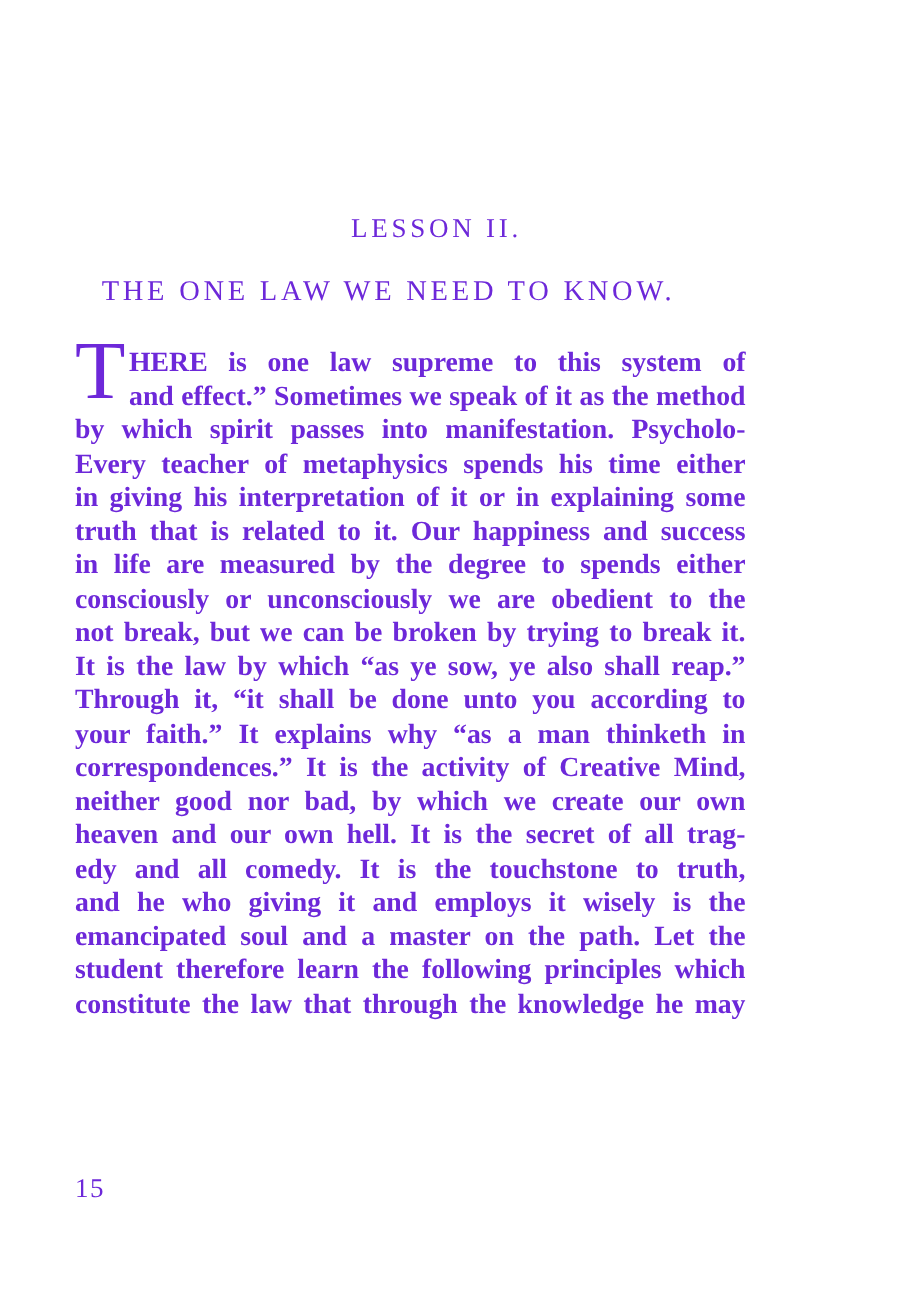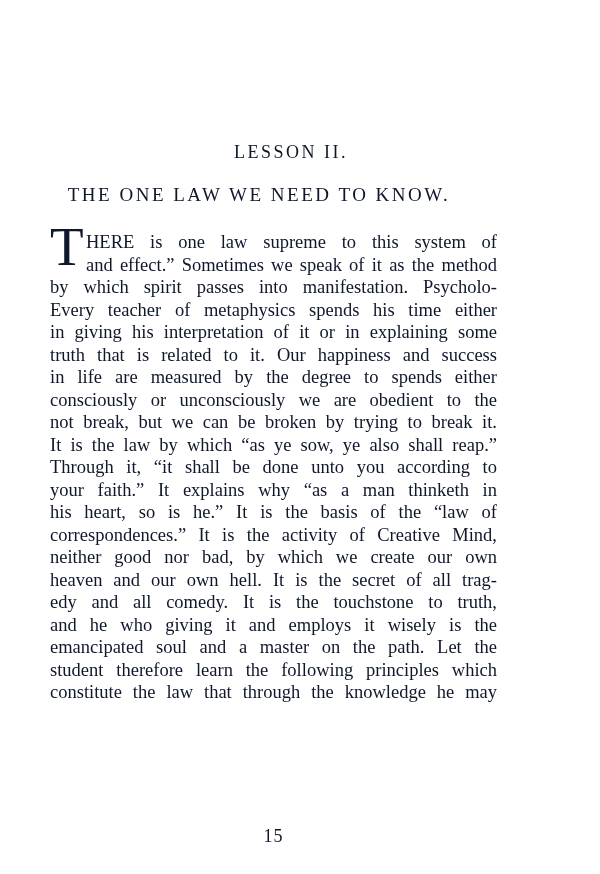--- a/index.html
+++ b/index.html
@@ -6,21 +6,21 @@
     margin: 0;
     padding: 0;
     background: #ffffff;
   }
   .page {
     position: relative;
     width: 600px;
     height: 874px;
     background: #ffffff;
     font-family: "Liberation Serif", "DejaVu Serif", serif;
-    color: #0f172a;
+    color: #6d28d9;
     overflow: hidden;
   }
   .lesson-heading {
     position: absolute;
     top: 142px;
     left: 68px;
     width: 446px;
     text-align: center;
     font-size: 18px;
     letter-spacing: 2.5px;
@@ -40,43 +40,43 @@
     position: absolute;
     top: 231px;
     left: 50px;
     width: 447px;
     font-size: 18.5px;
     line-height: 22.5px;
   }
   .body-text .text-line {
     text-align: justify;
     text-align-last: justify;
+    font-weight: bold;
   }
   .drop-cap {
     float: left;
     width: 36px;
     height: 45px;
     position: relative;
   }
   .drop-cap span {
     position: absolute;
     left: 0;
     top: -12px;
     font-size: 55px;
     line-height: 1;
   }
   .folio {
     position: absolute;
     top: 782px;
     left: 50px;
     width: 447px;
-    text-align: center;
+    text-align: left;
     font-size: 18px;
     letter-spacing: 1px;
-    margin-top: 44px;
   }
 </style>
 </head>
 <body>
 
 <div class="page">
 
   <div class="lesson-heading">LESSON II.</div>
 
   <div class="chapter-title">THE ONE LAW WE NEED TO KNOW.</div>
@@ -106,21 +106,20 @@
 
 
       <div class="text-line">not break, but we can be broken by trying to break it.</div>
 
       <div class="text-line">It is the law by which “as ye sow, ye also shall reap.”</div>
 
       <div class="text-line">Through it, “it shall be done unto you according to</div>
 
       <div class="text-line">your faith.”  It explains why “as a man thinketh in</div>
 
-      <div class="text-line">his heart, so is he.”  It is the basis of the “law of</div>
 
       <div class="text-line">correspondences.”  It is the activity of Creative Mind,</div>
 
       <div class="text-line">neither good nor bad, by which we create our own</div>
 
       <div class="text-line">heaven and our own hell.  It is the secret of all trag-</div>
 
       <div class="text-line">edy and all comedy.  It is the touchstone to truth,</div>
 
       <div class="text-line">and he who giving it and employs it wisely is the</div>

